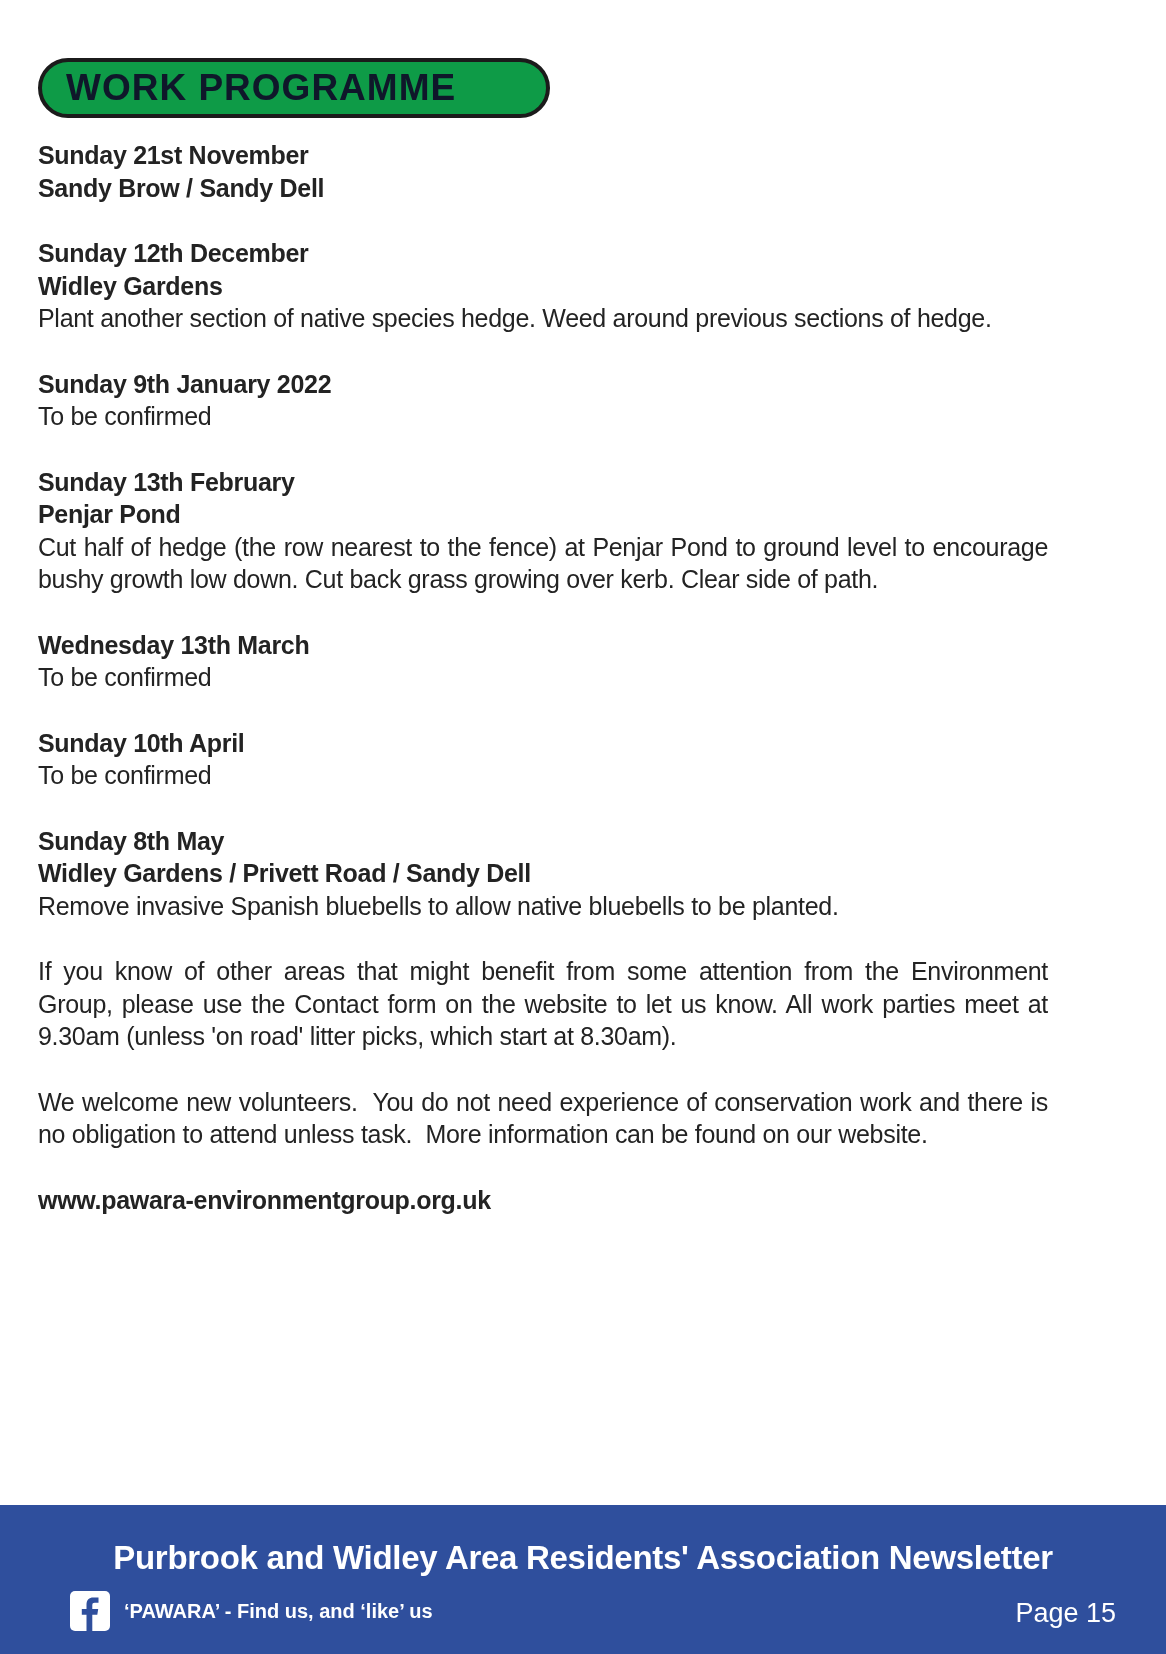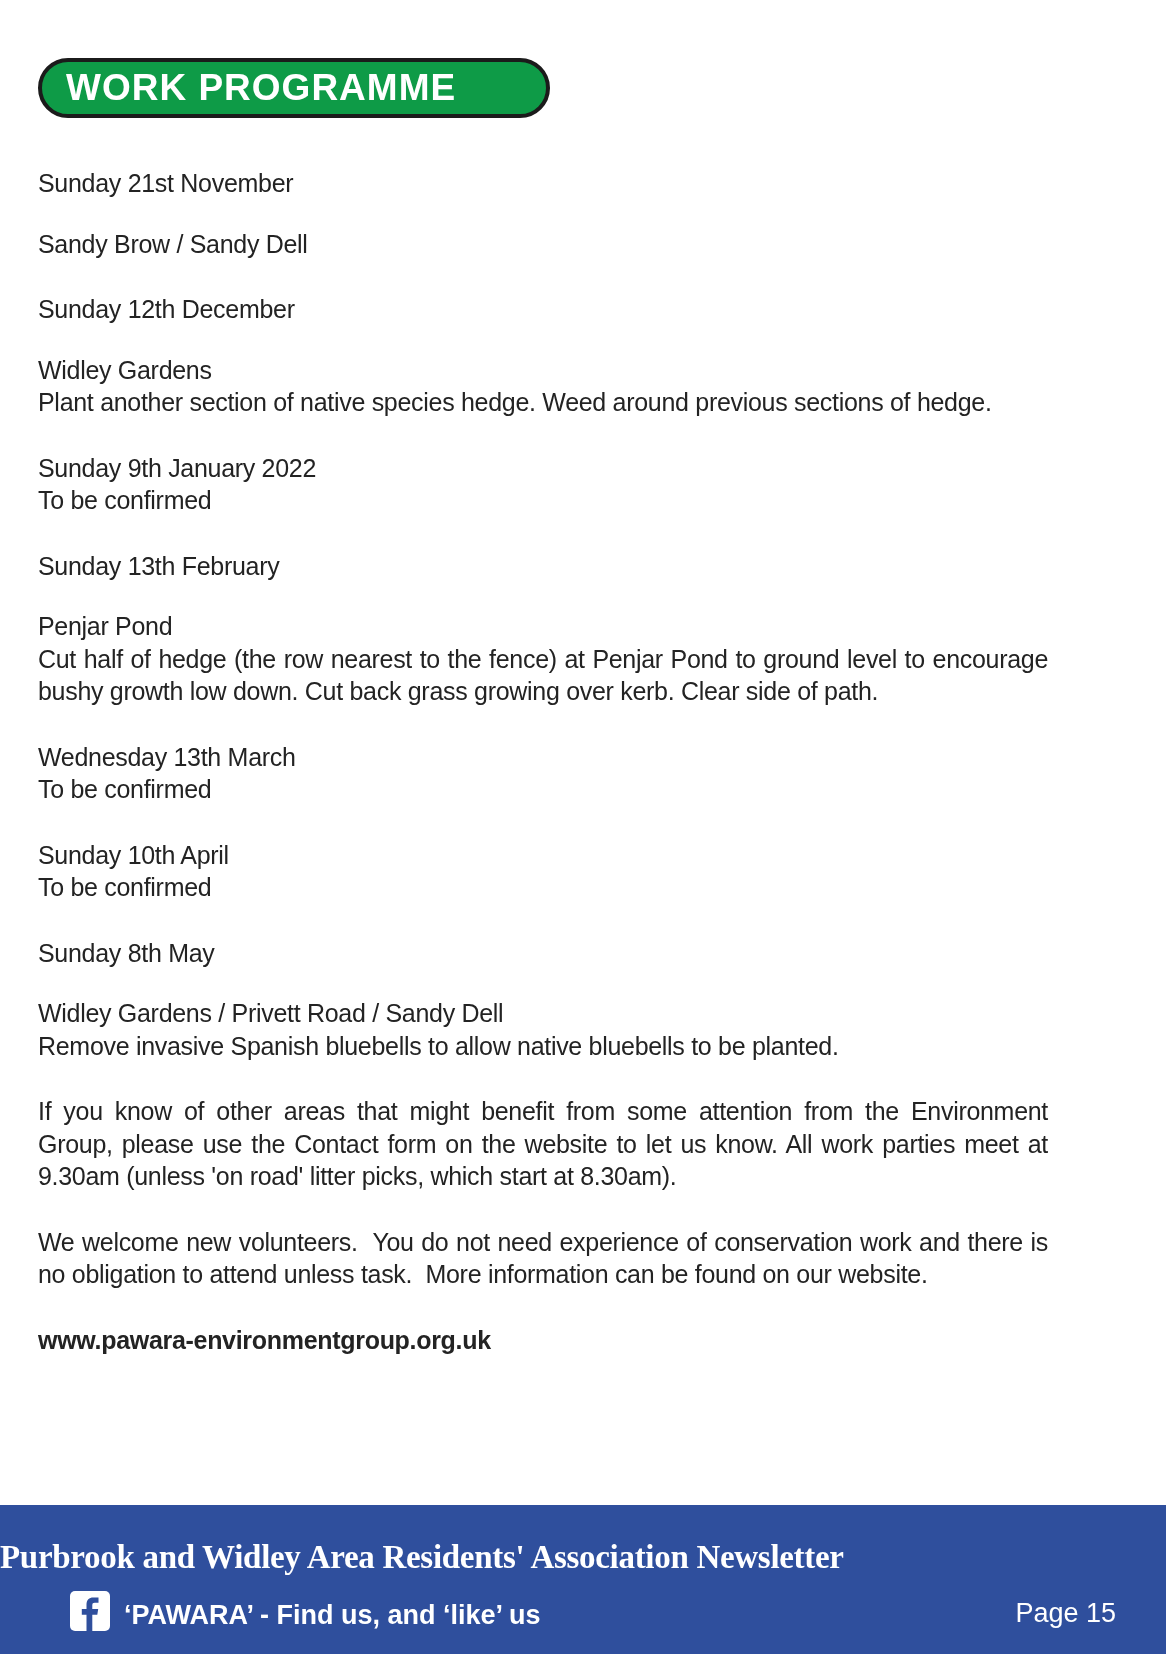--- a/index.html
+++ b/index.html
@@ -20,70 +20,70 @@
     left: 38px; top: 58px;
     width: 512px; height: 60px;
     background: #0E9B47;
     border: 4px solid #1b1b1b;
     border-radius: 30px;
     box-sizing: border-box;
     display: flex; align-items: center;
     padding-left: 24px;
   }
   .badge-label {
-    color: #ffffff;
+    color: #0f172a;
     font-weight: bold;
     font-size: 37px;
     letter-spacing: 1px;
     white-space: nowrap;
   }
 
   
   .content {
     position: absolute;
     left: 38px; top: 139px;
     width: 1010px;
     font-size: 25px;
     line-height: 32.5px;
     letter-spacing: -0.3px;
   }
   .entry { margin: 0 0 33px 0; }
-  .entry-date, .entry-location { font-weight: normal; margin-top: 28px; }
+  .entry-date, .entry-location { font-weight: bold; }
   .entry-desc { text-align: justify; }
   .para { margin: 0 0 33px 0; text-align: justify; }
   .prewrap { white-space: pre-wrap; }
   .website { font-weight: bold; margin-top: 20px; }
 
   
   .footer {
     position: absolute;
     left: 0; top: 1505px;
     width: 1166px; height: 149px;
     background: #2F4F9D;
     color: #ffffff;
   }
   .footer-title {
     position: absolute;
     top: 34px; left: 0; right: 0;
+    text-align: center;
     font-size: 33px;
     font-weight: bold;
     letter-spacing: -0.3px;
     white-space: nowrap;
-    font-family: Liberation Serif, serif;
   }
   .fb-icon {
     position: absolute;
     left: 70px; top: 86px;
     width: 40px; height: 40px;
     display: block;
   }
   .footer-find {
     position: absolute;
     left: 124px; top: 95px;
-    font-size: 27px;
+    font-size: 20px;
     font-weight: bold;
     white-space: nowrap;
   }
   .footer-page {
     position: absolute;
     right: 50px; top: 93px;
     font-size: 27px;
     font-weight: normal;
     white-space: nowrap;
   }

